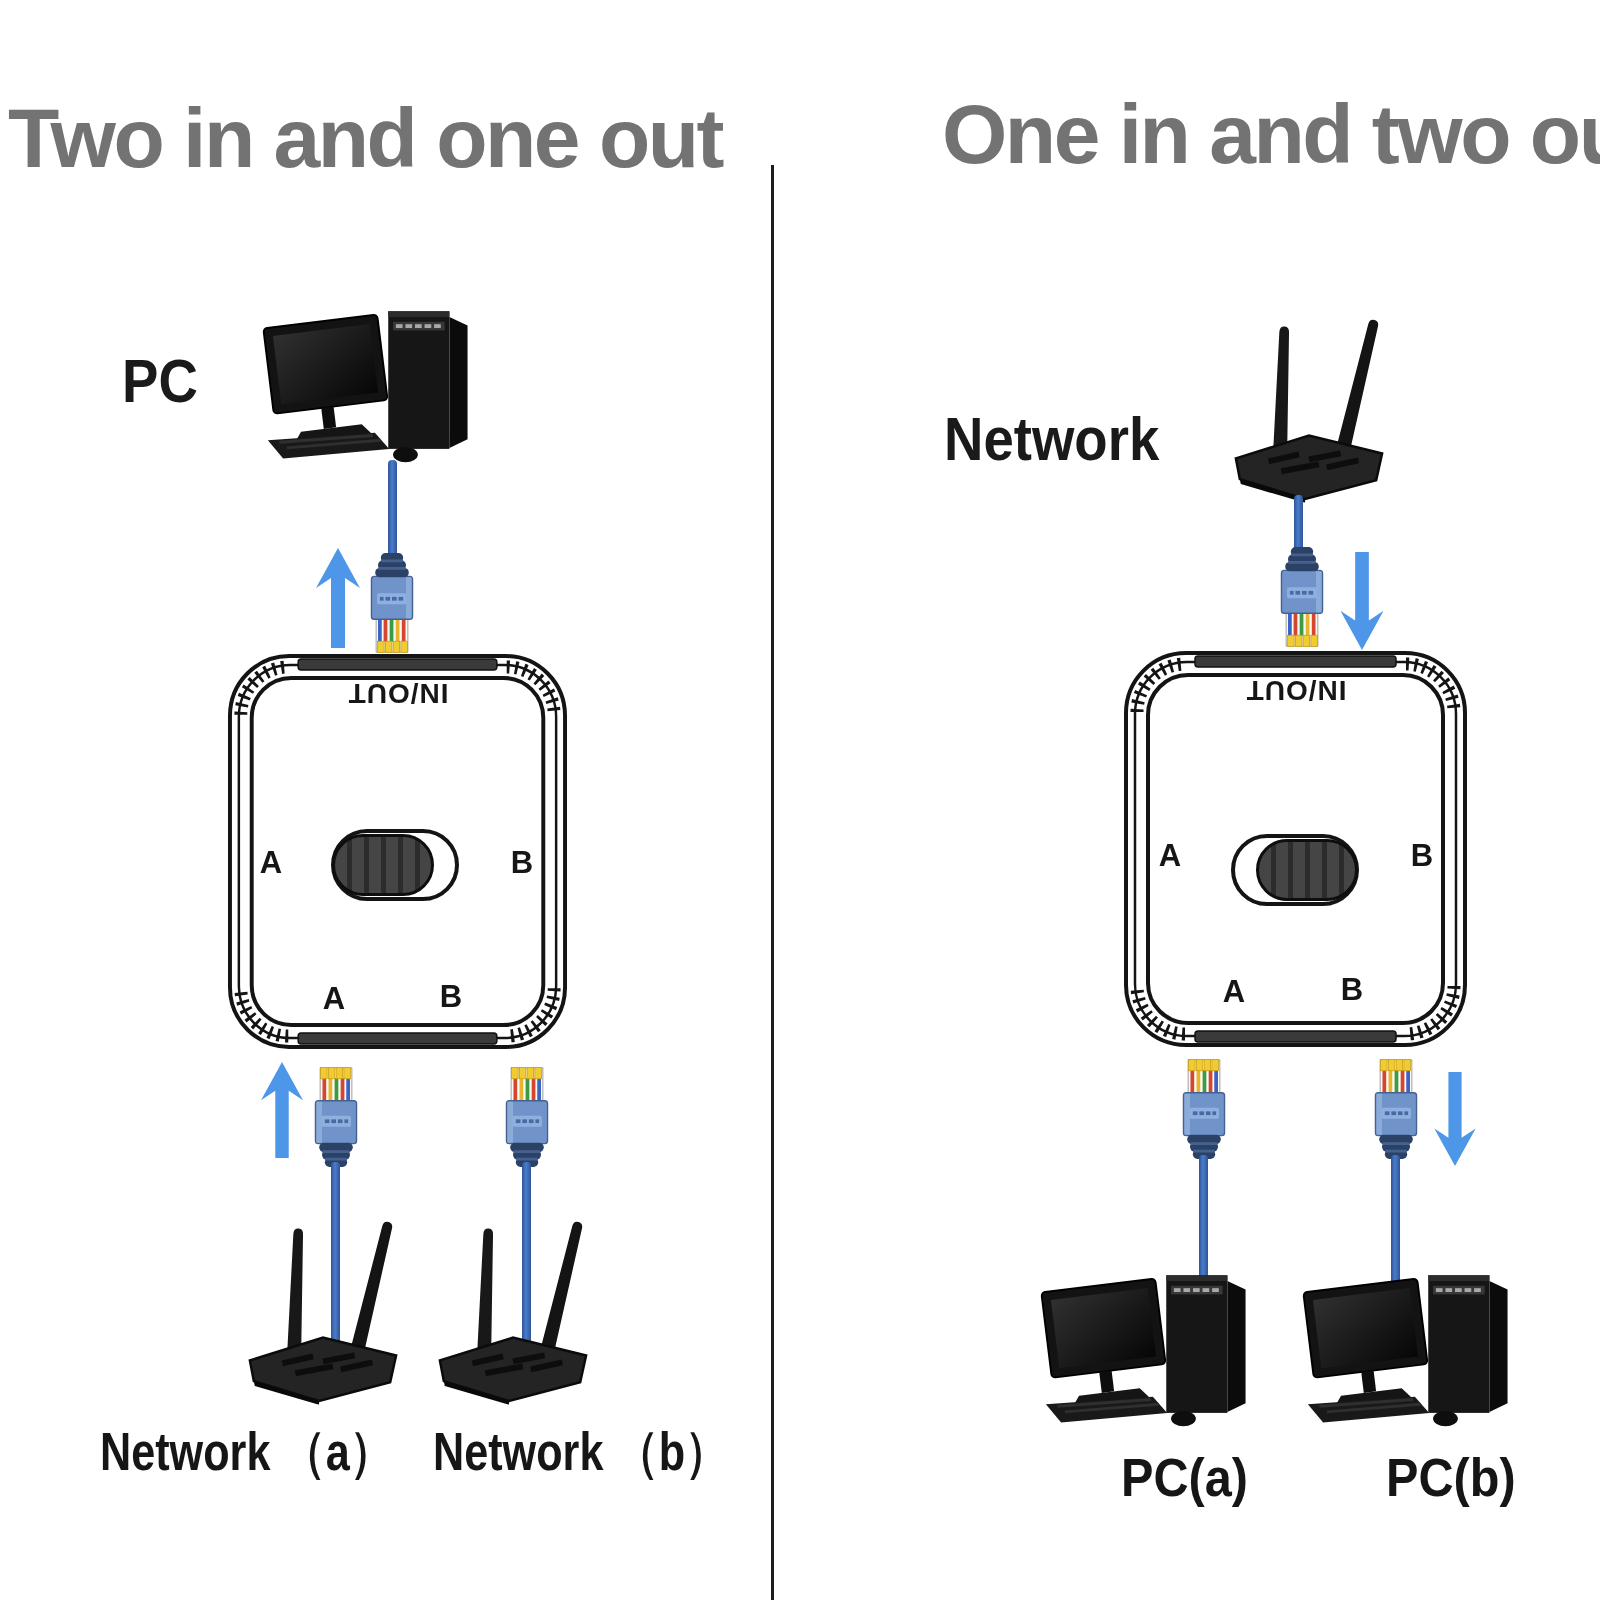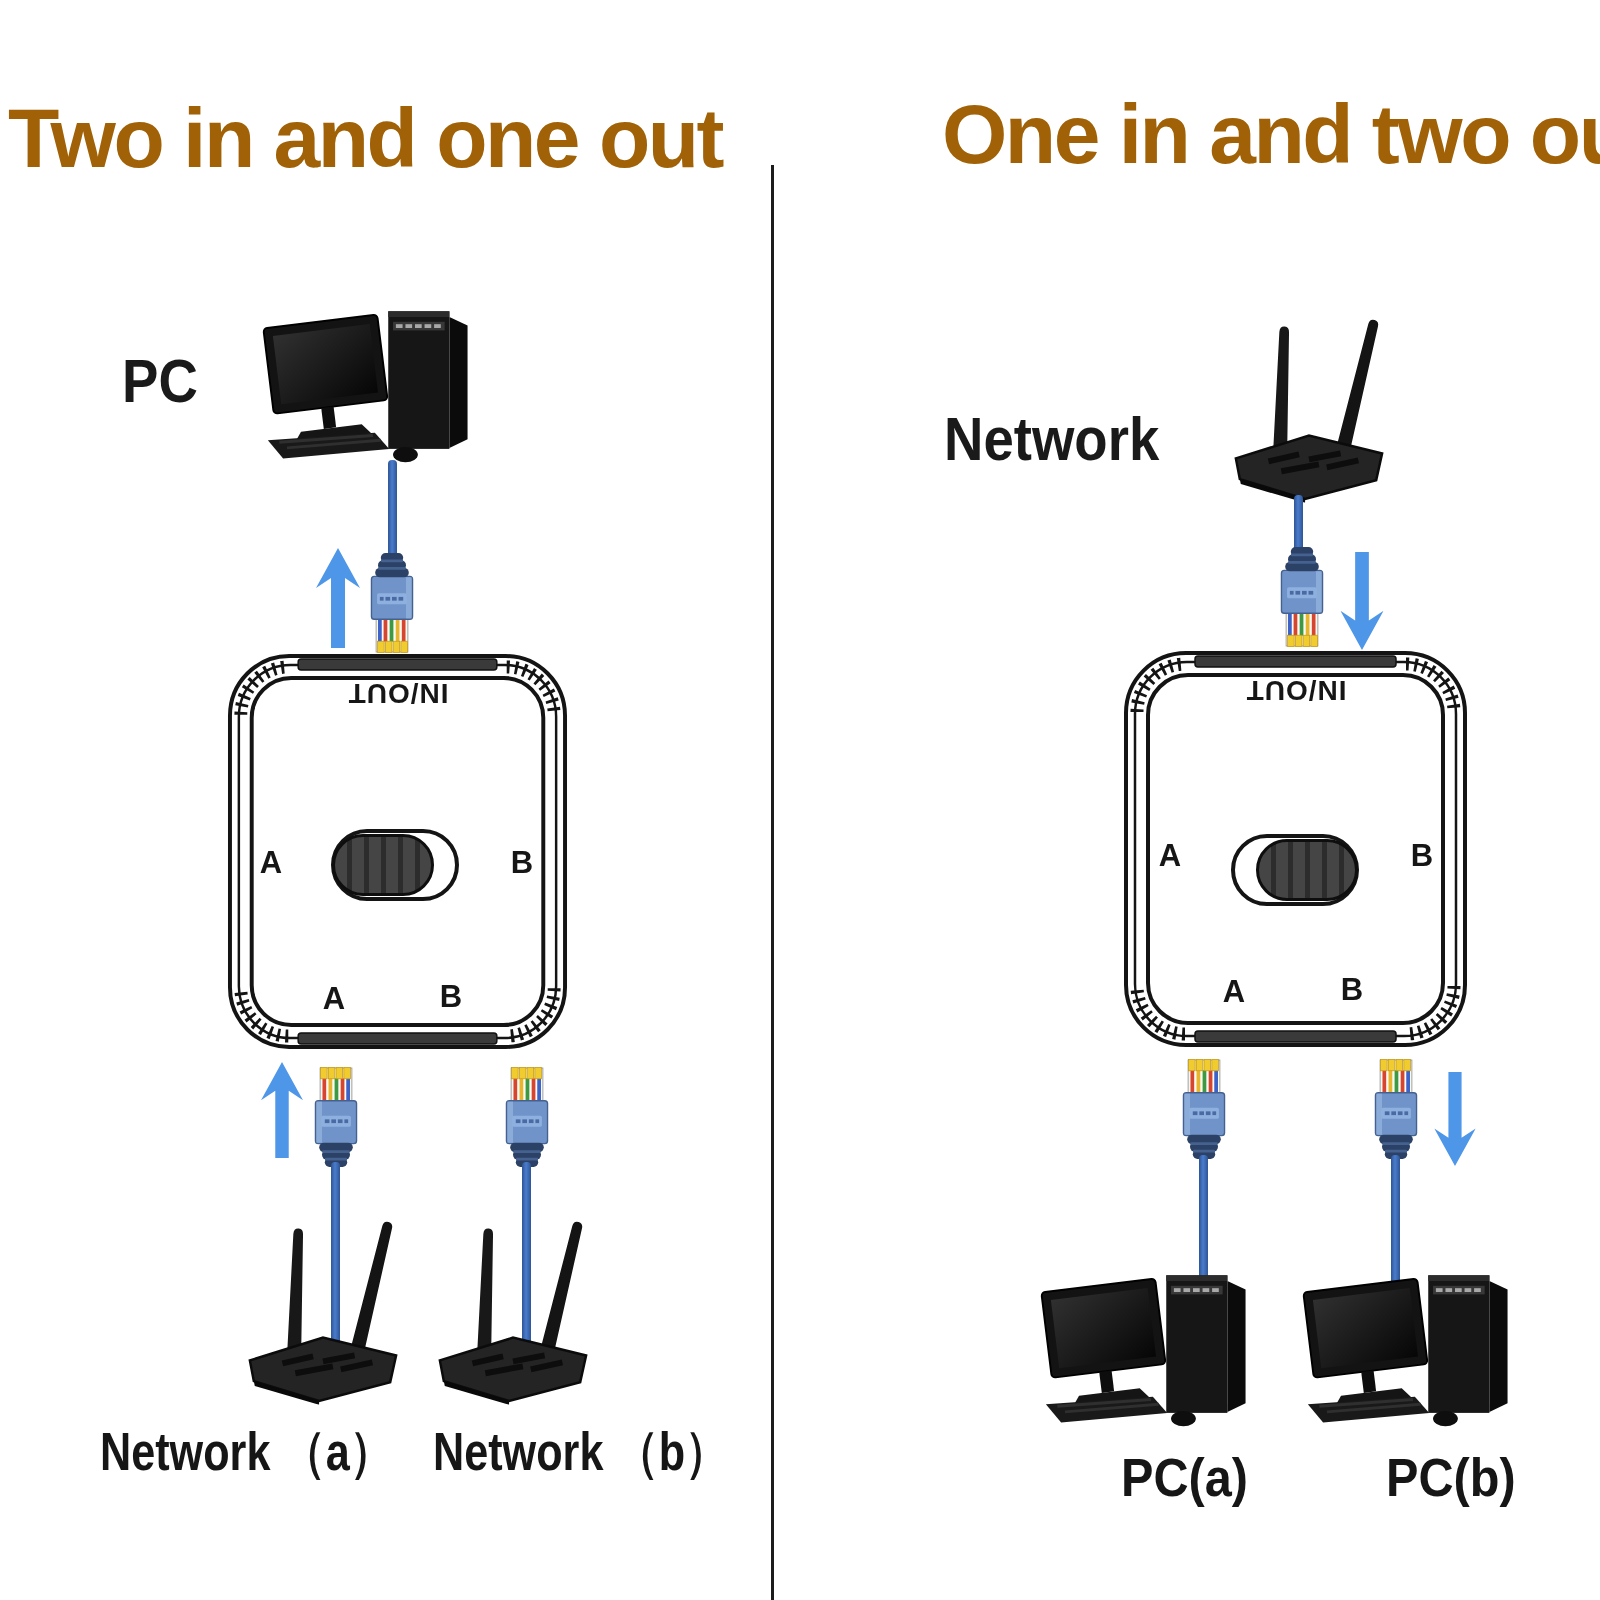--- a/index.html
+++ b/index.html
@@ -7,21 +7,21 @@
     --cable-blue:#4a7ccc;
     --connector-blue:#7094ca;
     --device-black:#1a1a1a;
     --outline-black:#141414;
     --bg:#ffffff;
   }
   html,body{margin:0;padding:0;background:var(--bg);}
   #stage{position:relative;width:1600px;height:1600px;background:var(--bg);
          font-family:"Liberation Sans","DejaVu Sans",sans-serif;overflow:hidden;}
   .abs{position:absolute;}
-  .title{font-weight:700;font-size:84px;letter-spacing:-2.5px;color:#a16207;white-space:nowrap;line-height:1;}
+  .title{font-weight:700;font-size:84px;letter-spacing:-2.5px;color:#737373;white-space:nowrap;line-height:1;}
   .biglabel{font-weight:700;font-size:62px;color:#1a1a1a;white-space:nowrap;line-height:1;
             transform:scaleX(.88);transform-origin:left top;}
   .caption{font-weight:700;font-size:54px;color:#161616;white-space:nowrap;line-height:1;
            transform:scaleX(.8);transform-origin:left top;}
   .caption.pc{transform:scaleX(.9);}
   .divider{background:#1c1c1c;}
   
   .switchbox{box-sizing:border-box;}
   .switchbox svg.frame{position:absolute;left:0;top:0;width:100%;height:100%;}
   .inout{position:absolute;left:50%;top:24px;transform:translateX(-50%) rotate(180deg);

